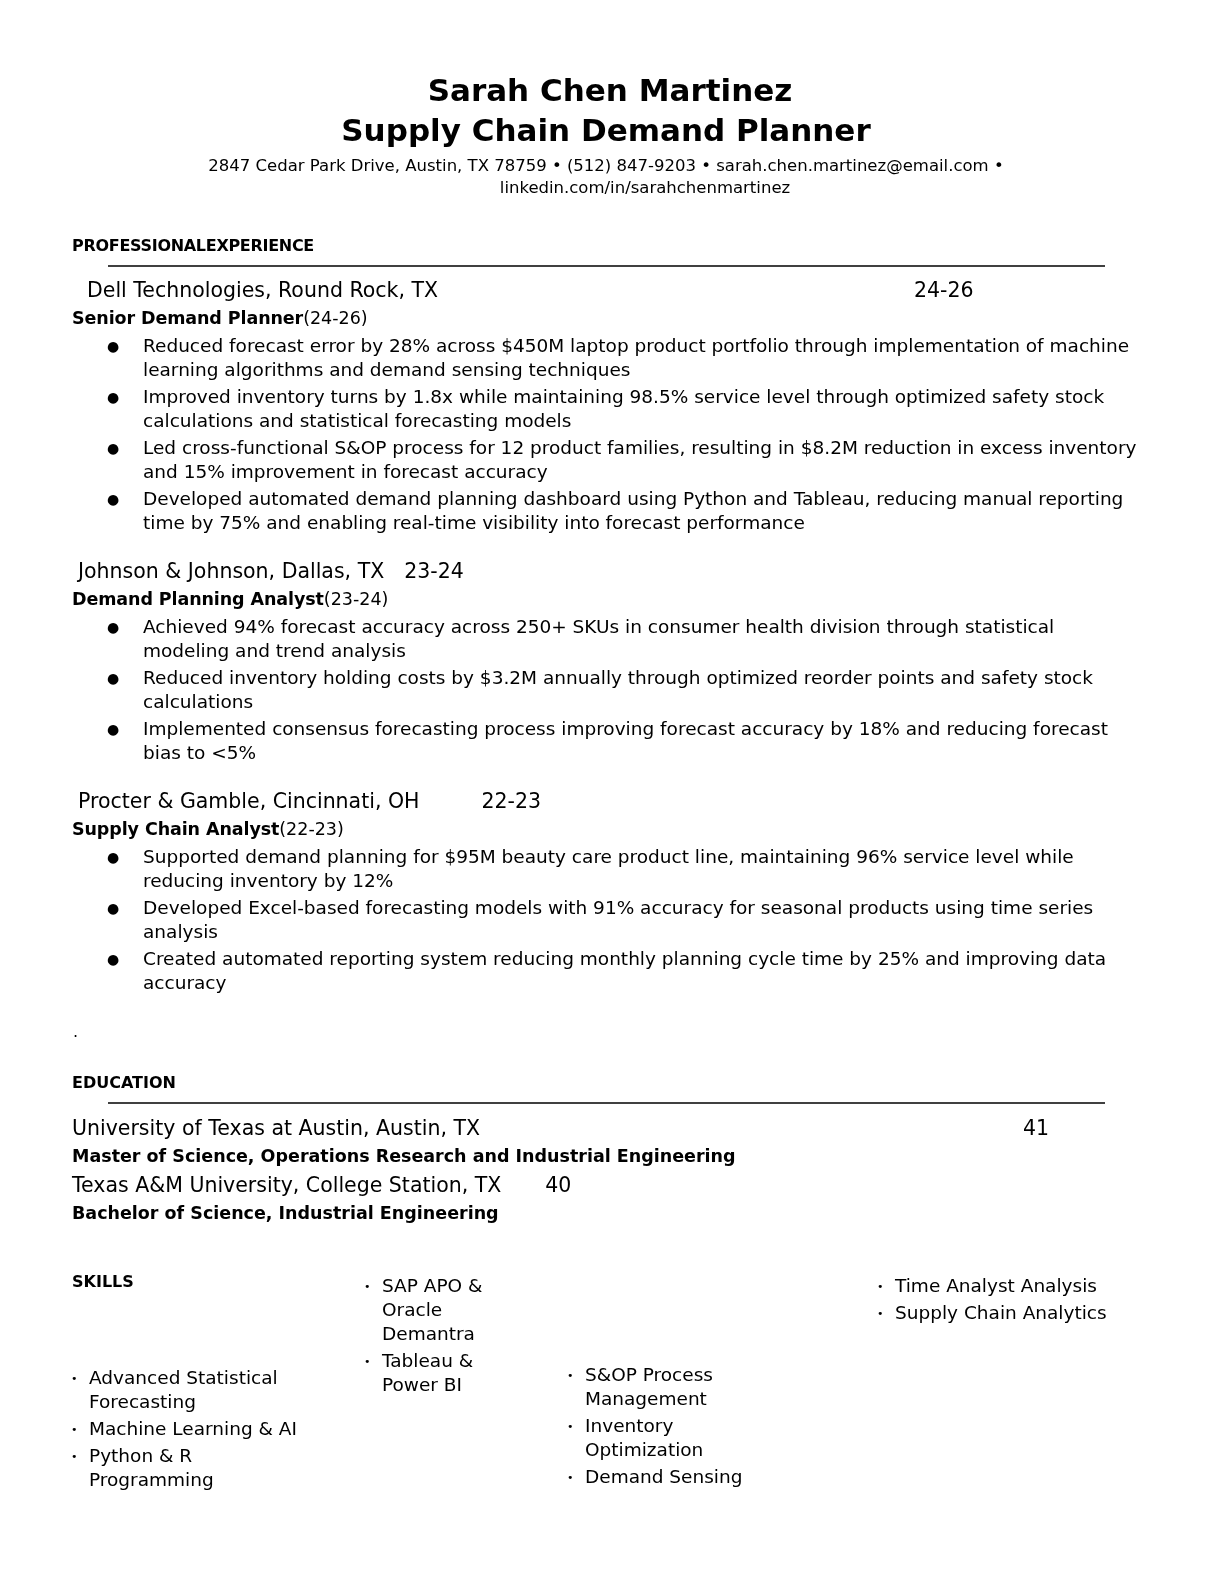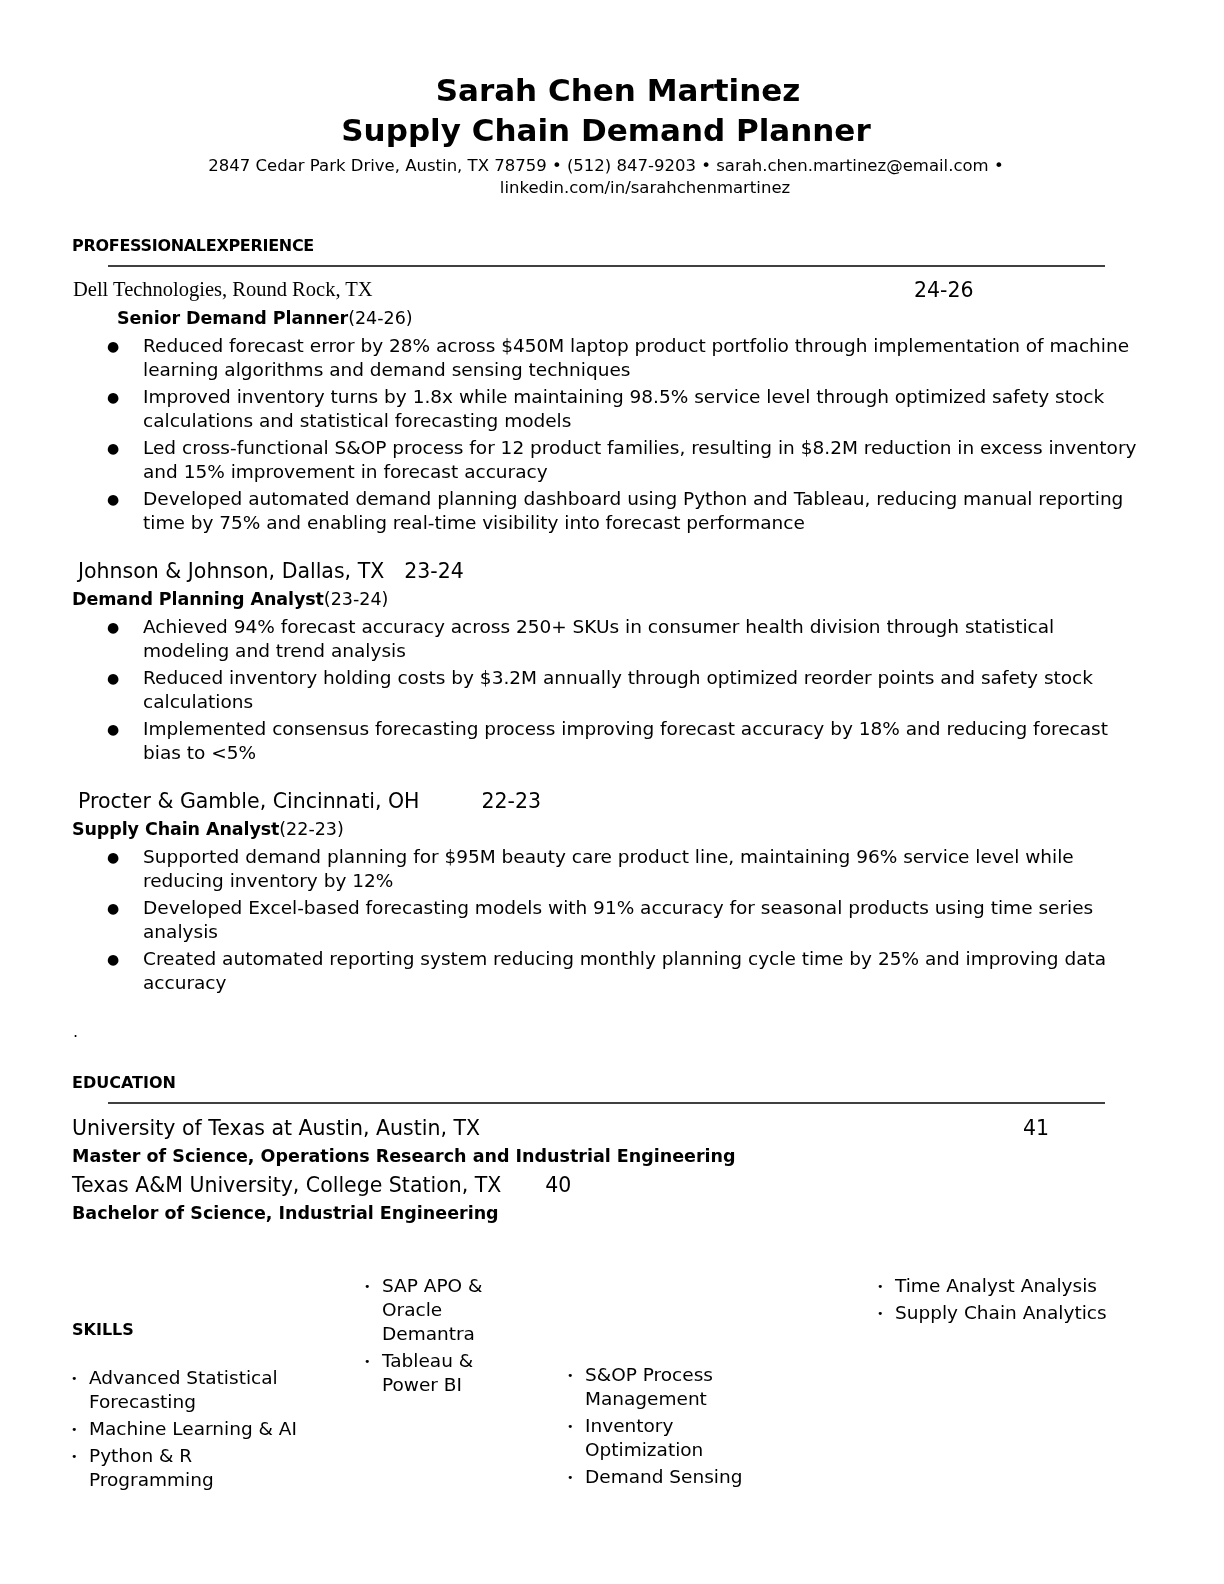--- a/index.html
+++ b/index.html
@@ -1,21 +1,21 @@
 <!DOCTYPE html>
 <html><head>
   <meta charset="utf-8">
   <style>
     html, body { margin: 0; padding: 0; background: #ffffff; }
     body {
       width: 1224px; height: 1584px; position: relative; overflow: hidden;
       font-family: "DejaVu Sans", sans-serif; color: #000;
     }
     .abs { position: absolute; white-space: nowrap; }
-    .name { left: 12px; width: 1212px; text-align: center; top: 72px; font-size: 31px; font-weight: bold; }
+    .name { left: 4px; width: 1212px; text-align: center; top: 72px; font-size: 31px; font-weight: bold; }
     .title { left: 0; width: 1212px; text-align: center; top: 112px; font-size: 31px; font-weight: bold; }
     .contact { left: 0; width: 1212px; text-align: center; font-size: 16.5px; }
     .section-title { font-size: 16px; font-weight: bold; left: 72px; }
     .rule { position: absolute; left: 108px; width: 997px; height: 2px; background: #404040; }
     .org { font-size: 20.5px; }
     .role { font-size: 17.5px; left: 72px; }
     .role b { font-weight: bold; letter-spacing: -0.1px; }
     .bullets { position: absolute; left: 107px; width: 1030px; margin: 0; padding: 0; list-style: none; }
     .bullets li { position: relative; padding-left: 36px; font-size: 18.5px; line-height: 24px; margin-bottom: 3px; }
     .bullets li .dot { position: absolute; left: 0; top: 0; font-size: 14px; }
@@ -29,23 +29,23 @@
 <body>
 
 <div class="abs name">Sarah Chen Martinez</div>
 <div class="abs title">Supply Chain Demand Planner</div>
 <div class="abs contact" style="top:156px;">2847 Cedar Park Drive, Austin, TX 78759 • (512) 847-9203 • sarah.chen.martinez@email.com •</div>
 <div class="abs contact" style="top:178px;margin-left:39px;">linkedin.com/in/sarahchenmartinez</div>
 
 <div class="abs section-title" style="top:236px; letter-spacing:-0.3px;">PROFESSIONALEXPERIENCE</div>
 <div class="rule" style="top:265px;"></div>
 
-<div class="abs org" style="left:73px; top:278px;font-family:Liberation Serif, serif;">Dell Technologies, Round Rock, TX</div>
+<div class="abs org" style="left:87px; top:278px;">Dell Technologies, Round Rock, TX</div>
 <div class="abs org" style="left:914px; top:278px;">24-26</div>
-<div class="abs role" style="top:308px;margin-left:45px;"><b>Senior Demand Planner</b><span>(24-26)</span></div>
+<div class="abs role" style="top:308px;"><b>Senior Demand Planner</b><span>(24-26)</span></div>
 <ul class="bullets" style="top:334px;">
   <li><span class="dot">●</span><span>Reduced forecast error by 28% across $450M laptop product portfolio through implementation of machine learning algorithms and demand sensing techniques</span></li>
   <li><span class="dot">●</span><span>Improved inventory turns by 1.8x while maintaining 98.5% service level through optimized safety stock calculations and statistical forecasting models</span></li>
   <li><span class="dot">●</span><span>Led cross-functional S&amp;OP process for 12 product families, resulting in $8.2M reduction in excess inventory and 15% improvement in forecast accuracy</span></li>
   <li><span class="dot">●</span><span>Developed automated demand planning dashboard using Python and Tableau, reducing manual reporting time by 75% and enabling real-time visibility into forecast performance</span></li>
 </ul>
 
 <div class="abs org" style="left:78px; top:559px;"><span>Johnson &amp; Johnson, Dallas, TX</span><span style="display:inline-block; width:20px;"></span><span>23-24</span></div>
 <div class="abs role" style="top:589px;"><b>Demand Planning Analyst</b><span>(23-24)</span></div>
 <ul class="bullets" style="top:615px;">
@@ -67,21 +67,21 @@
 <div class="abs section-title" style="top:1073px;">EDUCATION</div>
 <div class="rule" style="top:1102px;"></div>
 
 <div class="abs org" style="left:72px; top:1116px;">University of Texas at Austin, Austin, TX</div>
 <div class="abs org" style="left:1023px; top:1116px;">41</div>
 <div class="abs edu-degree" style="top:1146px;">Master of Science, Operations Research and Industrial Engineering</div>
 
 <div class="abs org" style="left:72px; top:1173px;"><span>Texas A&amp;M University, College Station, TX</span><span style="display:inline-block; width:44px;"></span><span>40</span></div>
 <div class="abs edu-degree" style="top:1203px;">Bachelor of Science, Industrial Engineering</div>
 
-<div class="abs section-title" style="top:1320px;">SKILLS</div>
+<div class="abs section-title" style="top:1272px;">SKILLS</div>
 
 <ul class="skill-list" style="left:71px; top:1366px; width:250px;">
   <li><span class="dot">•</span><span>Advanced Statistical Forecasting</span></li>
   <li><span class="dot">•</span><span>Machine Learning &amp; AI</span></li>
   <li><span class="dot">•</span><span>Python &amp; R Programming</span></li>
 </ul>
 
 <ul class="skill-list" style="left:364px; top:1274px; width:140px;">
   <li><span class="dot">•</span><span>SAP APO &amp; Oracle Demantra</span></li>
   <li><span class="dot">•</span><span>Tableau &amp; Power BI</span></li>

